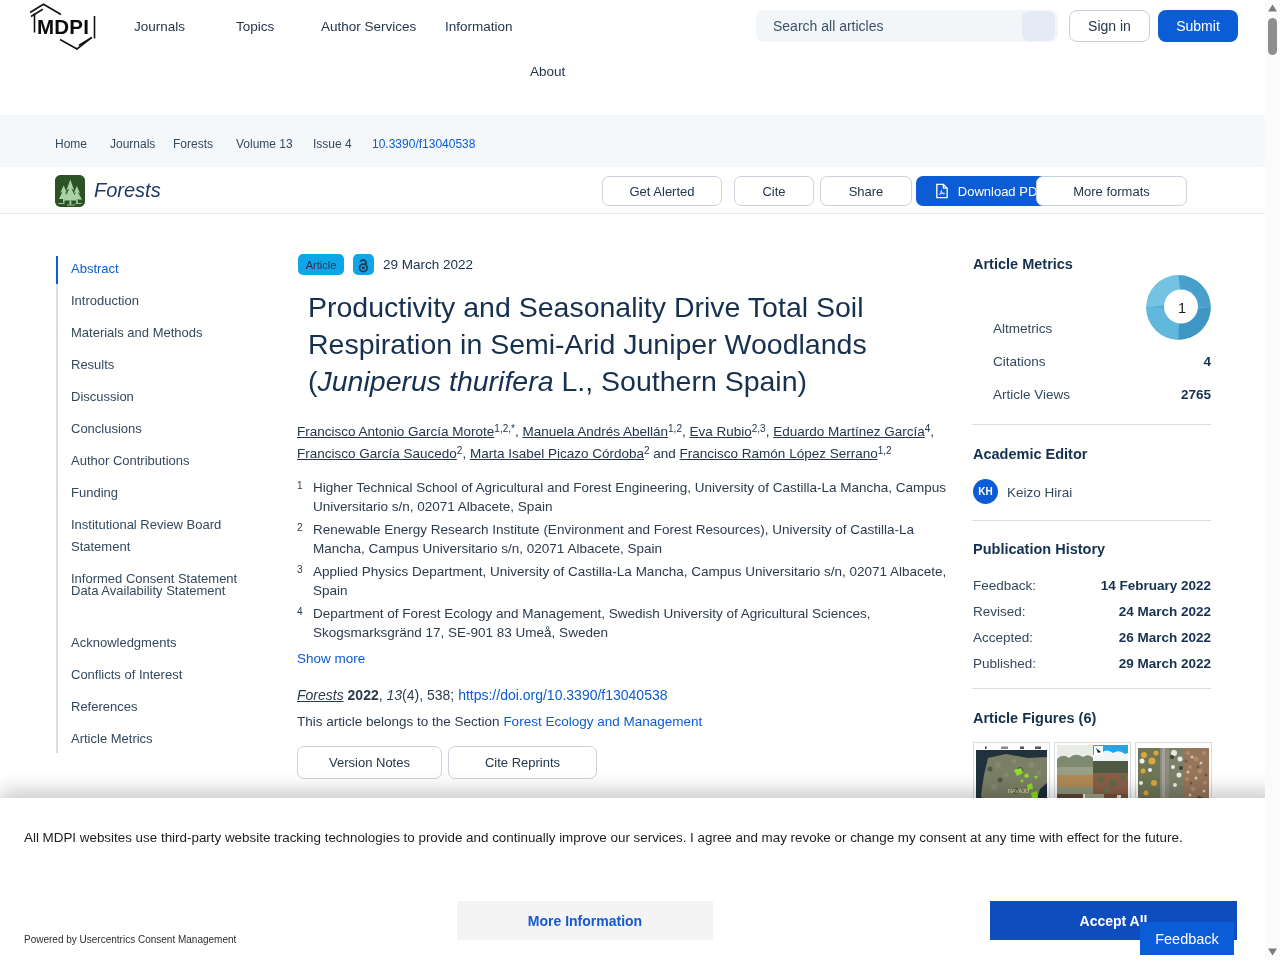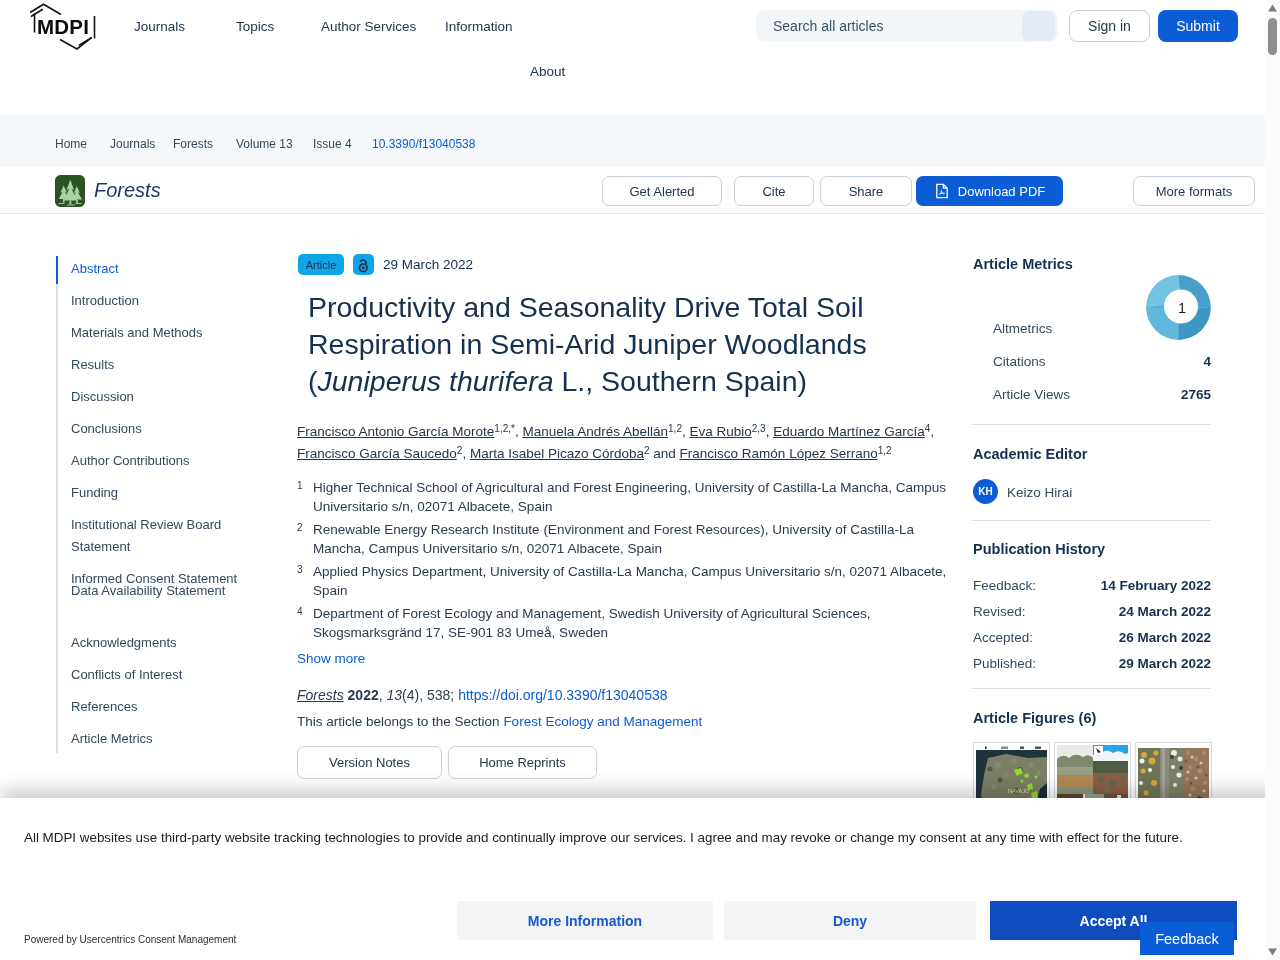--- a/index.html
+++ b/index.html
@@ -144,21 +144,21 @@
   <div class="abs btn jbtn" style="left:602px; width:120px;">Get Alerted</div>
   <div class="abs btn jbtn" style="left:734px; width:80px;">Cite</div>
   <div class="abs btn jbtn" style="left:820px; width:92px;">Share</div>
   <div class="abs btn jbtn" id="b-pdf" style="left:916px; width:147px;">
     <svg width="16" height="16" viewBox="0 0 17 17" style="margin-right:8px;">
       <path d="M3 1.5 H10 L14 5.5 V15.5 H3 Z" fill="none" stroke="#fff" stroke-width="1.4"></path>
       <path d="M10 1.5 L10 5.5 L14 5.5" fill="none" stroke="#fff" stroke-width="1.4"></path>
       <path d="M5.5 12.5 C6.5 12.5 8.5 8.5 8 8 C7.5 7.5 7 9.5 9 11 C10.5 12 11.5 11.5 11 10.8 C10.5 10.2 7.5 11 6.5 11.7" fill="none" stroke="#fff" stroke-width="0.9"></path>
     </svg>
     Download PDF</div>
-  <div class="abs btn jbtn" style="left:1133px; width:122px;">More formats</div>
+  <div class="abs btn jbtn" style="left:1036px; width:151px;">More formats</div>
 
   <div class="abs" id="toc">
     <div class="rail"></div>
     <div class="railblue"></div>
     <div class="item active" style="top:2px;">Abstract</div>
     <div class="item" style="top:34px;">Introduction</div>
     <div class="item" style="top:66px;">Materials and Methods</div>
     <div class="item" style="top:98px;">Results</div>
     <div class="item" style="top:130px;">Discussion</div>
     <div class="item" style="top:162px;">Conclusions</div>
@@ -188,21 +188,21 @@
     <div id="affils">
       <div class="aff"><span class="n">1</span>Higher Technical School of Agricultural and Forest Engineering, University of Castilla-La Mancha, Campus Universitario s/n, 02071 Albacete, Spain</div>
       <div class="aff"><span class="n">2</span>Renewable Energy Research Institute (Environment and Forest Resources), University of Castilla-La Mancha, Campus Universitario s/n, 02071 Albacete, Spain</div>
       <div class="aff"><span class="n">3</span>Applied Physics Department, University of Castilla-La Mancha, Campus Universitario s/n, 02071 Albacete, Spain</div>
       <div class="aff"><span class="n">4</span>Department of Forest Ecology and Management, Swedish University of Agricultural Sciences, Skogsmarksgränd 17, SE-901 83 Umeå, Sweden</div>
     </div>
     <div id="showmore">Show more</div>
     <div id="citeline"><i style="text-decoration:underline;">Forests</i> <b>2022</b>, <i>13</i>(4), 538; <a>https://doi.org/10.3390/f13040538</a></div>
     <div id="sectline">This article belongs to the Section <a>Forest Ecology and Management</a></div>
     <div class="obtn" style="left:0; width:145px;">Version Notes</div>
-    <div class="obtn" style="left:151px; width:149px;">Home Reprints</div>
+    <div class="obtn" style="left:151px; width:149px;">Cite Reprints</div>
   </div>
 
   <div class="abs" id="rsb">
     <div class="rhead" style="left:1px; top:256px;">Article Metrics</div>
     <div class="abs" style="left:174px; top:275px; width:65px; height:65px;">
       <svg width="65" height="65" viewBox="0 0 65 65">
         <circle cx="32.5" cy="32.5" r="32.2" fill="#55afd7"></circle>
         <path d="M32.5 0.3 A32.2 32.2 0 0 1 64.7 32.5 L47.5 31.5 A16.5 16.5 0 0 0 34 15.3 Z" fill="#47a0cb"></path>
         <path d="M0.3 32.5 A32.2 32.2 0 0 1 32.5 0.3 L34 15.3 A16.5 16.5 0 0 0 19 30 Z" fill="#74c3e2"></path>
         <path d="M32.5 64.7 A32.2 32.2 0 0 1 0.3 32.5 L19 33.5 A16.5 16.5 0 0 0 33 48.7 Z" fill="#62b8dc"></path>
@@ -364,21 +364,20 @@
             <circle cx="61" cy="52" r="1.5"></circle>
         </g>
         <ellipse cx="62" cy="58" rx="6.5" ry="5" fill="none" stroke="#2e3a38" stroke-width="2"></ellipse>
       </svg>
     </div>
   </div>
 
   <div class="abs" id="banner">
     <div class="t1">All MDPI websites use third-party website tracking technologies to provide and continually improve our services. I agree and may revoke or change my consent at any time with effect for the future.</div>
     <div class="cbtn" id="cb1">More Information</div>
-    <div class="cbtn" id="cb2">Deny</div>
     <div class="cbtn" id="cb3">Accept All</div>
     <div id="powered">Powered by Usercentrics Consent Management</div>
   </div>
   <div id="feedback">Feedback</div>
 
   <div class="abs" id="sbar">
     <svg width="15" height="960">
       <path d="M7.5 4.5 L12 11.5 L3 11.5 Z" fill="#7d7d7d"></path>
       <path d="M7.5 955.5 L12 948.5 L3 948.5 Z" fill="#7d7d7d"></path>
     </svg>

